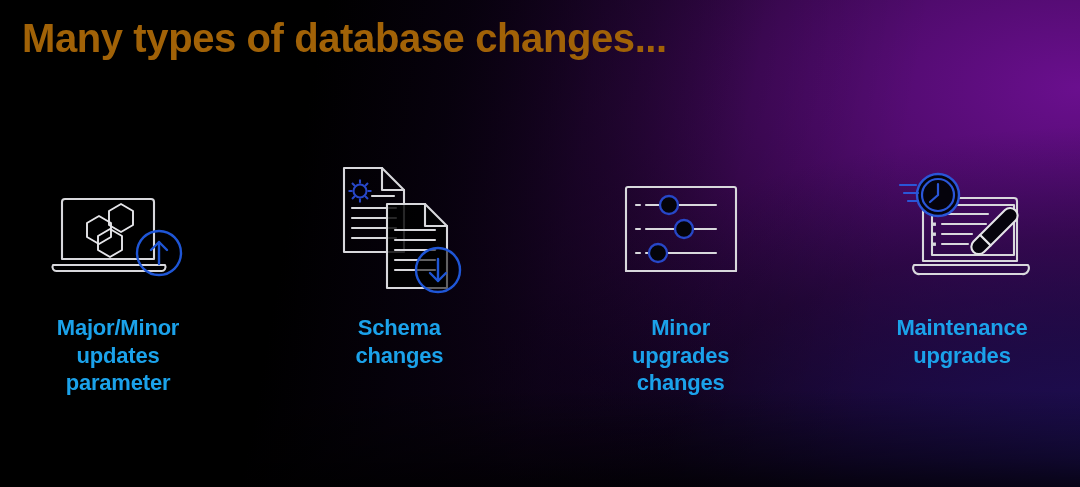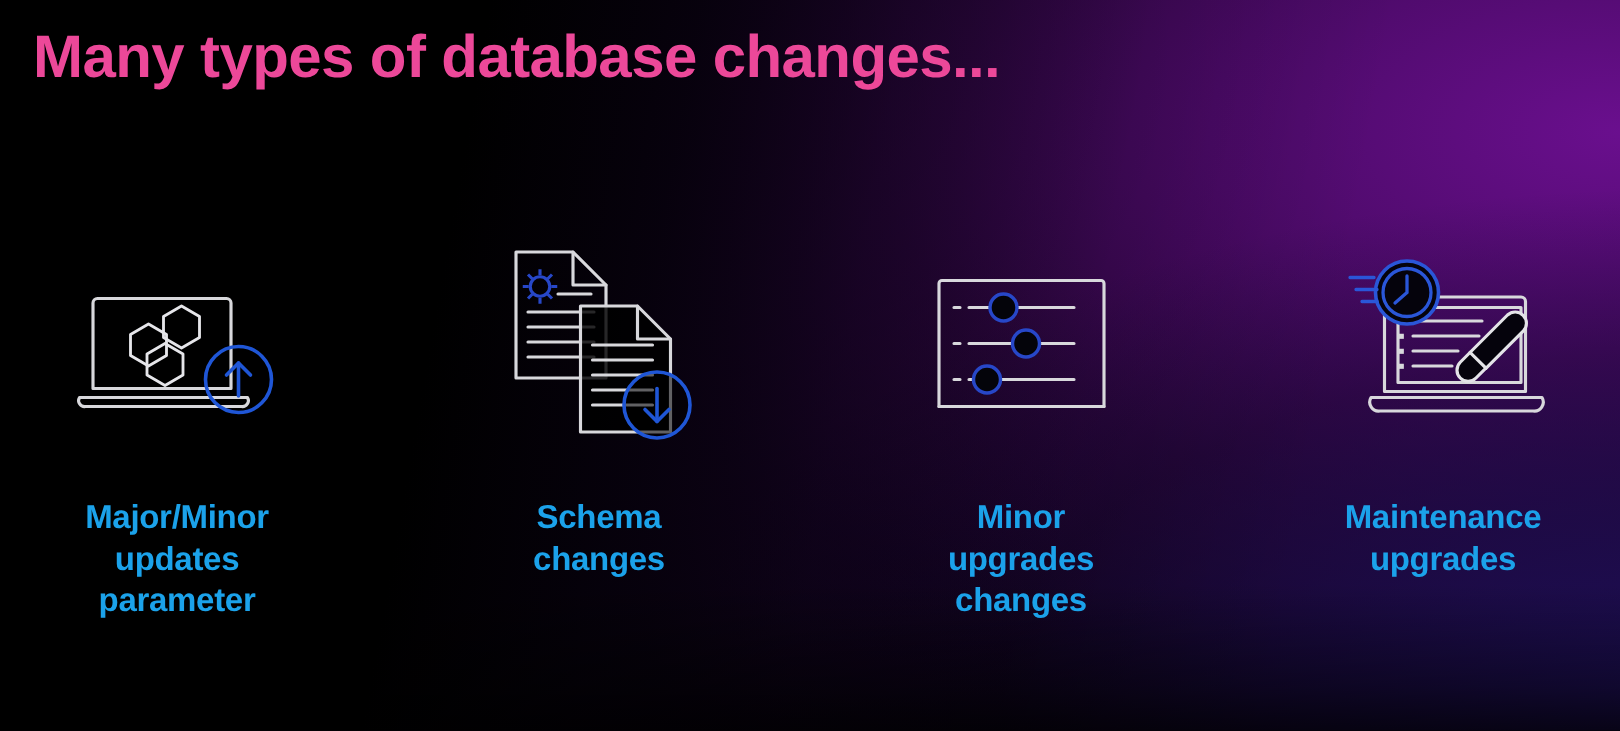--- a/index.html
+++ b/index.html
@@ -38,21 +38,21 @@
     position: absolute;
     inset: 0;
     background:
       linear-gradient(to bottom, rgba(0,0,0,0) 80%, rgba(0,0,0,0.45) 94%, rgba(0,0,0,0.72) 100%);
   }
 
   #title {
     position: absolute;
     left: 22px;
     top: 14px;
-    color: #ec4899;
+    color: #a16207;
     font-size: 40px;
     font-weight: 700;
     letter-spacing: -0.4px;
     line-height: 1.2;
     white-space: nowrap;
   }
 
   #cards {
     position: absolute;
     left: 0;
@@ -62,21 +62,20 @@
     align-items: flex-start;
     justify-content: space-between;
     padding: 0 18px;
     box-sizing: border-box;
   }
   .card {
     width: 200px;
     display: flex;
     flex-direction: column;
     align-items: center;
-    gap: 17px;
   }
   .icon-wrap {
     height: 160px;
     display: flex;
     align-items: center;
     justify-content: center;
   }
   .caption {
     margin-top: 4px;
     text-align: center;

